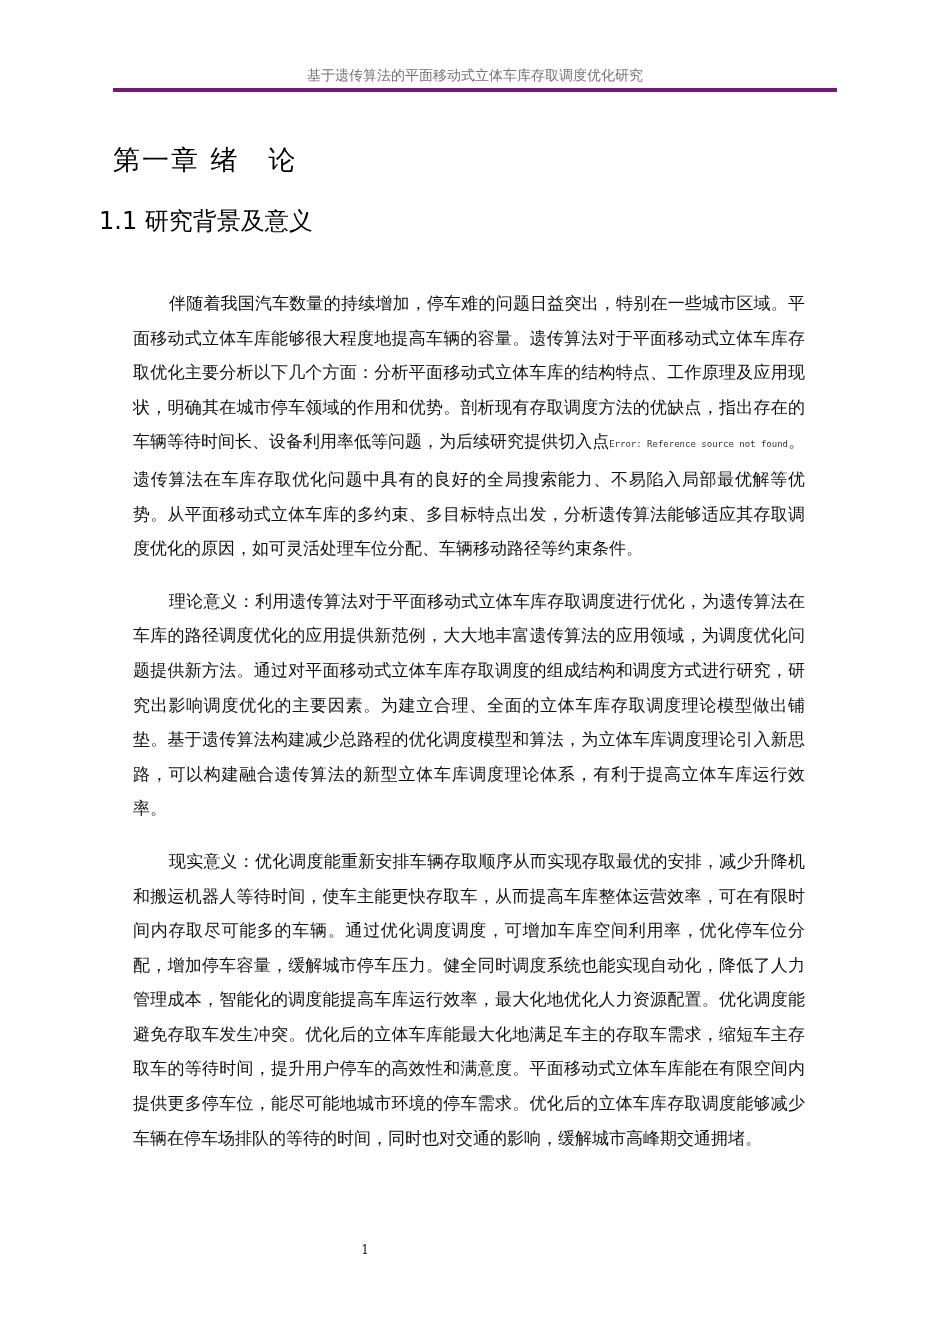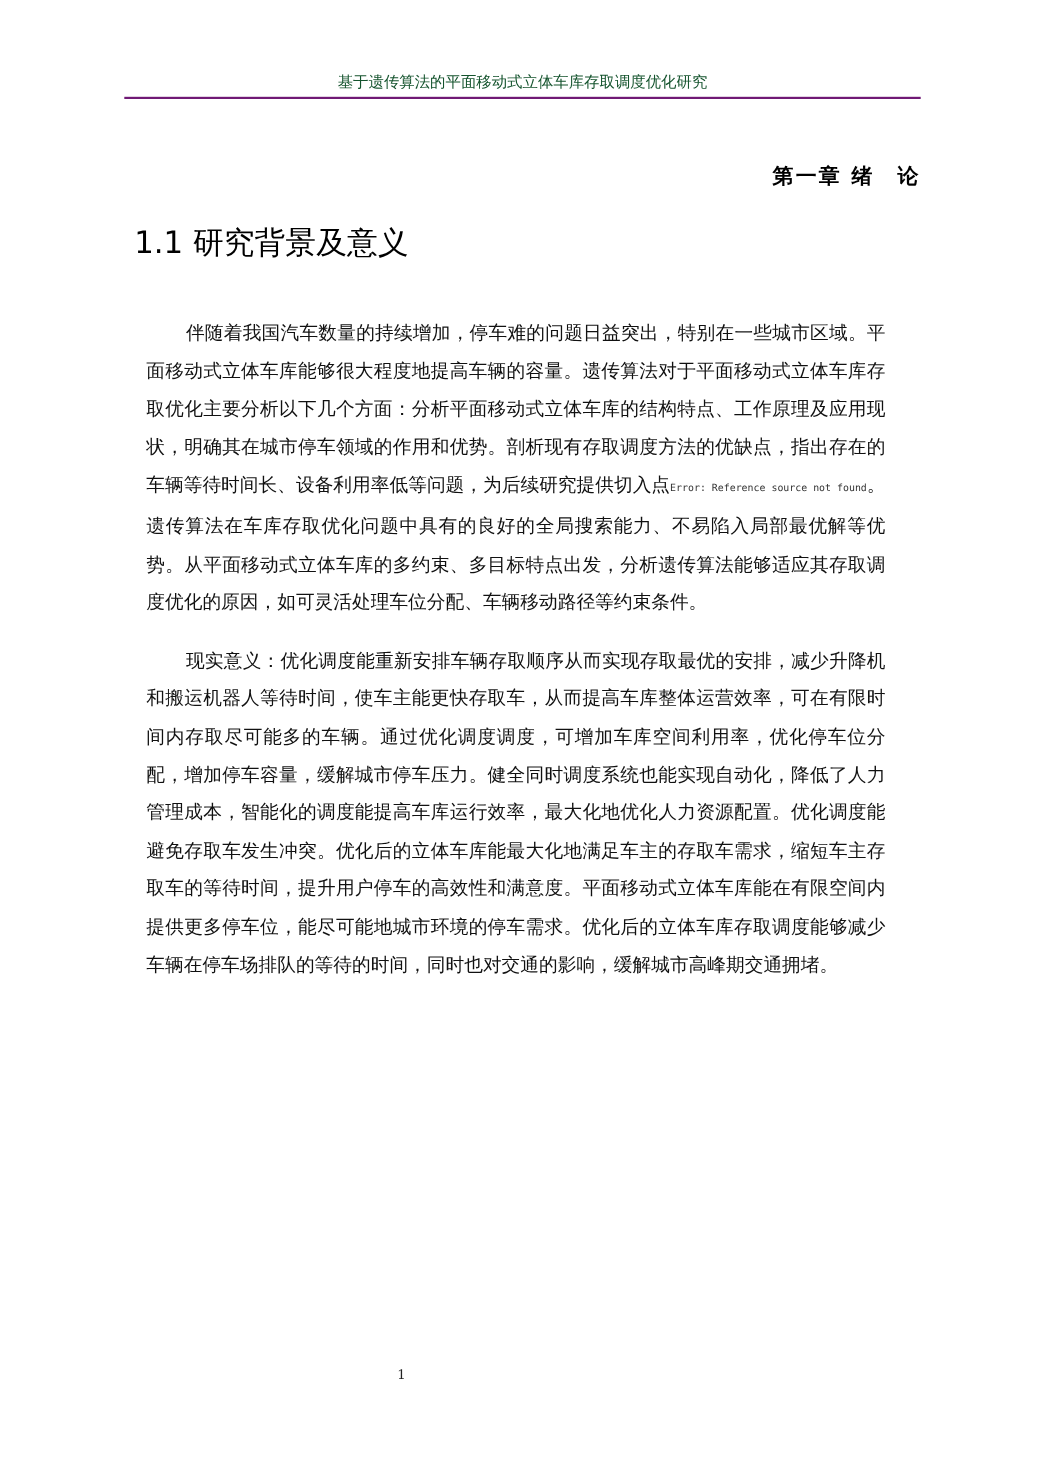--- a/index.html
+++ b/index.html
@@ -13,46 +13,45 @@
       position: relative;
       overflow: hidden;
       color: #000;
     }
     .page-header {
       position: absolute;
       left: 113px;
       top: 66px;
       width: 724px;
       height: 22px;
-      border-bottom: 2px solid #701a75;
+      border-bottom: 4px solid #701a75;
       text-align: center;
       font-family: "DejaVu Serif", "Liberation Serif", serif;
       font-size: 14px;
       line-height: 18px;
-      color: #14532d;
+      color: #737373;
     }
     .chapter-title {
       position: absolute;
       left: 113px;
       top: 140px;
       width: 724px;
-      text-align: right;
+      text-align: left;
       font-family: "DejaVu Sans", "Liberation Sans", sans-serif;
-      font-size: 19px;
+      font-size: 27px;
       line-height: 40px;
       letter-spacing: 2px;
       white-space: pre;
-      font-weight: bold;
     }
     .section-title {
       position: absolute;
-      left: 122px;
+      left: 99px;
       top: 204px;
       font-family: "DejaVu Sans", "Liberation Sans", sans-serif;
-      font-size: 28px;
+      font-size: 24px;
       line-height: 34px;
       white-space: pre;
     }
     .body-text {
       position: absolute;
       left: 115px;
       top: 268px;
       width: 708px;
       font-family: "DejaVu Serif", "Liberation Serif", serif;
       font-size: 17px;
@@ -88,16 +87,17 @@
 <div class="page-header">
   <span>基于遗传算法的平面移动式立体车库存取调度优化研究</span>
 </div>
 
 <div class="chapter-title">第一章 绪　论</div>
 
 <div class="section-title">1.1 研究背景及意义</div>
 
 <div class="body-text">
   <p><span>伴随着我国汽车数量的持续增加，停车难的问题日益突出，特别在一些城市区域。平面移动式立体车库能够很大程度地提高车辆的容量。遗传算法对于平面移动式立体车库存取优化主要分析以下几个方面：分析平面移动式立体车库的结构特点、工作原理及应用现状，明确其在城市停车领域的作用和优势。剖析现有存取调度方法的优缺点，指出存在的车辆等待时间长、设备利用率低等问题，为后续研究提供切入点</span><span class="ref-error">Error: Reference source not found</span><span>。遗传算法在车库存取优化问题中具有的良好的全局搜索能力、不易陷入局部最优解等优势。从平面移动式立体车库的多约束、多目标特点出发，分析遗传算法能够适应其存取调度优化的原因，如可灵活处理车位分配、车辆移动路径等约束条件。</span></p>
+  <p>理论意义：利用遗传算法对于平面移动式立体车库存取调度进行优化，为遗传算法在车库的路径调度优化的应用提供新范例，大大地丰富遗传算法的应用领域，为调度优化问题提供新方法。通过对平面移动式立体车库存取调度的组成结构和调度方式进行研究，研究出影响调度优化的主要因素。为建立合理、全面的立体车库存取调度理论模型做出铺垫。基于遗传算法构建减少总路程的优化调度模型和算法，为立体车库调度理论引入新思路，可以构建融合遗传算法的新型立体车库调度理论体系，有利于提高立体车库运行效率。</p>
   <p>现实意义：优化调度能重新安排车辆存取顺序从而实现存取最优的安排，减少升降机和搬运机器人等待时间，使车主能更快存取车，从而提高车库整体运营效率，可在有限时间内存取尽可能多的车辆。通过优化调度调度，可增加车库空间利用率，优化停车位分配，增加停车容量，缓解城市停车压力。健全同时调度系统也能实现自动化，降低了人力管理成本，智能化的调度能提高车库运行效率，最大化地优化人力资源配置。优化调度能避免存取车发生冲突。优化后的立体车库能最大化地满足车主的存取车需求，缩短车主存取车的等待时间，提升用户停车的高效性和满意度。平面移动式立体车库能在有限空间内提供更多停车位，能尽可能地城市环境的停车需求。优化后的立体车库存取调度能够减少车辆在停车场排队的等待的时间，同时也对交通的影响，缓解城市高峰期交通拥堵。</p>
 </div>
 
 <div class="page-number">1</div>
 
 </body></html>

